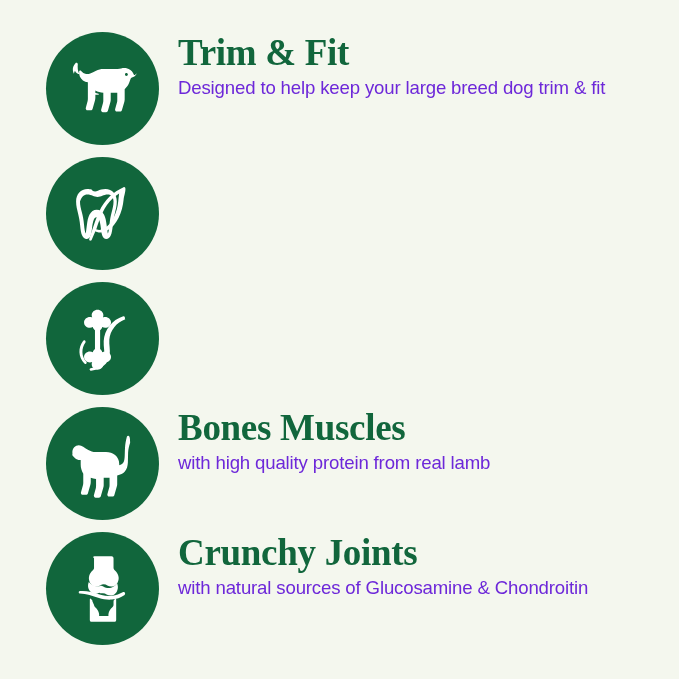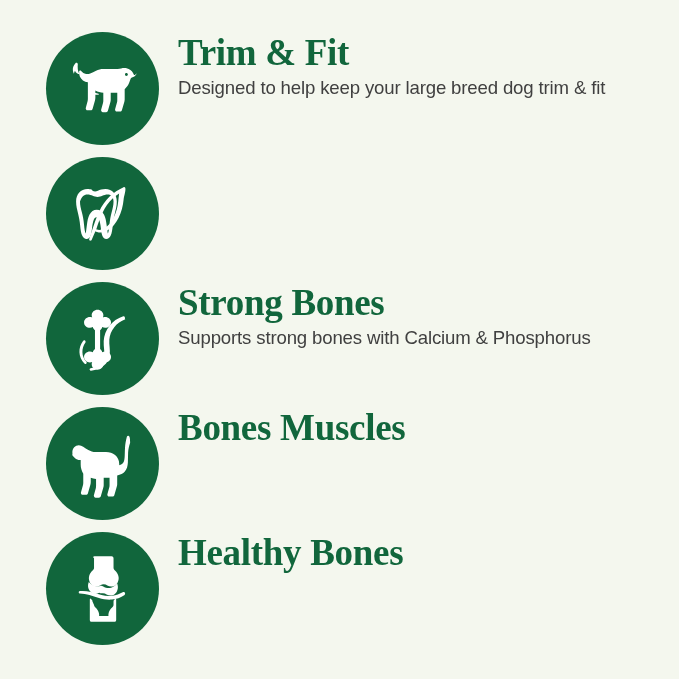--- a/index.html
+++ b/index.html
@@ -57,21 +57,21 @@
     color: #11663C;
     font-family: "Liberation Serif", serif;
     font-weight: bold;
     font-size: 37px;
     line-height: 1.03;
     letter-spacing: -0.3px;
     margin: 0 0 4px 0;
     white-space: nowrap;
   }
   .benefit-desc {
-    color: #404040;
+    color: #6d28d9;
     font-family: "Liberation Sans", sans-serif;
     font-weight: normal;
     font-size: 18.6px;
     line-height: 1.32;
     letter-spacing: -0.15px;
     margin: 0;
     max-width: 470px;
   }
 </style>
 </head>
@@ -184,24 +184,20 @@
                    c4.4-3.5 7.0-8.2 7.8-13.6c0.5-3.4 0.3-6.8 0.0-10.1
                    c-0.3-3.3-0.6-6.5-0.4-9.6c0.4-6.2 2.6-11.8 6.6-16.6
                    c3.4-4.1 8.1-7.4 14.0-9.8C77.8 24.1 78.3 23.0 78.0 22.0z"></path>
           <path d="M27.0 52.0c-0.7-0.6-1.8-0.5-2.4 0.3c-3.3 4.3-5.0 9.4-4.8 14.8
                    c0.2 5.4 2.4 10.4 6.3 14.4c0.6 0.7 1.7 0.7 2.4 0.1
                    c0.7-0.6 0.8-1.7 0.2-2.4c-3.2-3.5-5.0-7.7-5.1-12.3
                    c-0.2-4.5 1.2-8.8 3.9-12.5C27.9 53.7 27.7 52.6 27.0 52.0z"></path>
         </g>
       </svg>
     </div>
-    <div class="benefit-text">
-      <h2 class="benefit-title">Strong Bones</h2>
-      <p class="benefit-desc">Supports strong bones with Calcium &amp; Phosphorus</p>
-    </div>
   </div>
 
   <div class="benefit-row">
     <div class="icon-badge">
       <svg viewBox="0 0 100 100" aria-hidden="true">
         <g fill="#FFFFFF">
           <path d="M83.0 14.0c-1.0-0.4-2.1 0.2-2.4 1.2c-1.4 5.0-2.1 9.8-2.4 14.3
                    c-0.3 4.6-0.2 8.7-0.5 12.2c-0.3 3.6-1.0 6.2-2.6 7.8
                    c-1.0 1.0-2.4 1.7-4.3 2.0l0-1.5c0-4.6-2.0-8.7-5.3-11.4
                    c-3.1-2.6-7.2-4.0-11.6-4.0l-13.5 0c-3.3 0-6.4-1.0-9.2-2.6
@@ -224,20 +220,21 @@
           <path d="M11.0 39.5c2.0 1.5 4.4 2.2 6.9 2.2c1.8 0 3.5-0.4 5.0-1.1
                    c0.5-0.2 0.4-1.0-0.2-1.0c-2.0 0.1-3.9-0.1-5.8-0.6
                    c-1.8-0.5-3.5-1.2-5.3-2.0C11.1 36.8 10.7 37.4 11.0 39.5z"></path>
           <path d="M35.0 51.0c3.8 2.4 8.2 3.4 12.6 2.9c0.6-0.1 0.7-1.0 0.1-1.1
                    c-4.2-1.0-8.4-1.2-12.6-0.6C34.5 52.3 34.6 50.7 35.0 51.0z"></path>
         </g>
       </svg>
     </div>
     <div class="benefit-text">
       <h2 class="benefit-title">Bones Muscles</h2>
+      <p class="benefit-desc">with high quality protein from real lamb</p>
     </div>
   </div>
 
   <div class="benefit-row">
     <div class="icon-badge">
       <svg viewBox="0 0 100 100" aria-hidden="true">
         <g fill="#FFFFFF">
           <path d="M39.0 8.0l22.0 0c1.4 0 2.5 1.1 2.5 2.5l0 12.5
                    c0 1.0 0.4 1.9 1.2 2.5c2.9 2.3 4.8 5.6 5.3 9.2
                    c0.3 2.4-0.1 4.8-1.2 6.9c-1.2 2.3-3.1 4.0-5.4 4.8
@@ -264,17 +261,18 @@
           <path d="M78.0 54.5c-0.5-0.7-1.4-0.9-2.1-0.5c-4.6 2.5-9.2 4.1-13.8 4.7
                    c-4.7 0.6-9.4 0.2-14.0-0.9c-4.5-1.1-9.0-2.6-13.6-3.8
                    c-4.7-1.2-9.4-1.9-14.2-1.3c-0.9 0.1-1.5 0.9-1.4 1.8
                    c0.1 0.8 0.8 1.4 1.6 1.4c4.1 0.0 8.1 0.7 12.1 1.8
                    c4.0 1.1 8.0 2.6 12.2 3.9c5.3 1.6 10.9 2.5 16.6 2.0
                    c5.8-0.5 11.3-2.5 16.3-5.9C78.4 56.6 78.6 55.3 78.0 54.5z"></path>
         </g>
       </svg>
     </div>
     <div class="benefit-text">
-      <h2 class="benefit-title">Healthy Bones</h2>
+      <h2 class="benefit-title">Crunchy Joints</h2>
+      <p class="benefit-desc">with natural sources of Glucosamine &amp; Chondroitin</p>
     </div>
   </div>
 
 </div>
 
 </body></html>

